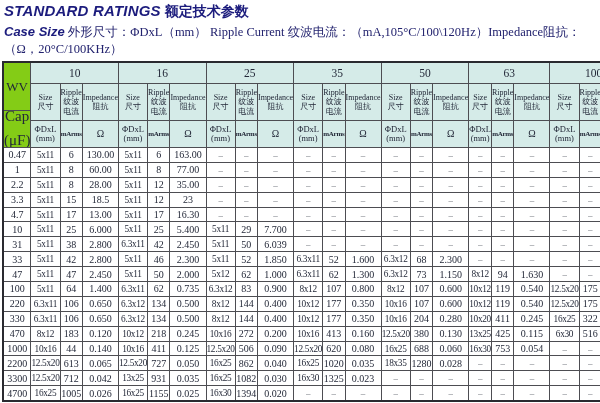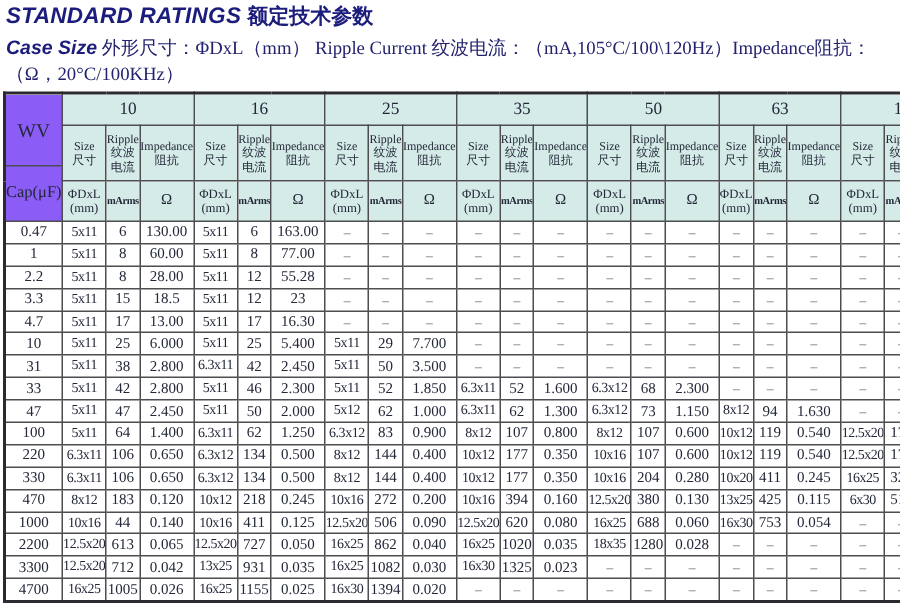--- a/index.html
+++ b/index.html
@@ -18,23 +18,23 @@
   .v-lbl{font-size:11.5px;height:20px;}
   .sh{font-size:8px;line-height:9.5px;height:36px;vertical-align:middle;}
   .sh .cnl{font-size:8px;}
   .un{height:26px;font-size:8.5px;line-height:9.5px;}
   .un .om{font-size:10px;}
   .un .ma{font-size:7px;letter-spacing:-.3px;font-weight:bold;}
   tbody td{height:13.9px;font-size:10px;}
   tbody td.sz{font-size:9.3px;letter-spacing:-.3px;}
   tbody td.dash{color:#5a5f6a;font-size:9px;}
   td.gs,th.gs{border-left:1.6px solid #2a2a30;}
-  .corner{background:#8b5cf6;padding:0;}
+  .corner{background:#84cc16;padding:0;}
   .corner .wv{height:46px;display:flex;align-items:center;justify-content:center;font-size:13px;border-bottom:1px solid #4d4d52;}
-  .corner .cap{height:36px;display:flex;flex-direction:row;align-items:center;justify-content:flex-start;font-size:11px;line-height:11.5px;}
+  .corner .cap{height:36px;display:flex;flex-direction:column;align-items:center;justify-content:space-between;font-size:15px;line-height:11.5px;}
 </style>
 </head>
 <body>
 
 <div class="page">
   <div class="hdr">
     <div class="title-line">
       <span class="title-en">STANDARD RATINGS</span>
       <span class="title-cn">额定技术参数</span>
     </div>
@@ -273,21 +273,21 @@
           <td class="dash">–</td>
           <td class="dash">–</td>
         </tr>
         <tr>
           <td>2.2</td>
           <td class="sz gs">5x11</td>
           <td>8</td>
           <td>28.00</td>
           <td class="sz gs">5x11</td>
           <td>12</td>
-          <td>55.28</td>
+          <td>35.00</td>
           <td class="sz gs dash">–</td>
           <td class="dash">–</td>
           <td class="dash">–</td>
           <td class="sz gs dash">–</td>
           <td class="dash">–</td>
           <td class="dash">–</td>
           <td class="sz gs dash">–</td>
           <td class="dash">–</td>
           <td class="dash">–</td>
           <td class="sz gs dash">–</td>
@@ -372,21 +372,21 @@
         <tr>
           <td>31</td>
           <td class="sz gs">5x11</td>
           <td>38</td>
           <td>2.800</td>
           <td class="sz gs">6.3x11</td>
           <td>42</td>
           <td>2.450</td>
           <td class="sz gs">5x11</td>
           <td>50</td>
-          <td>3.500</td>
+          <td>6.039</td>
           <td class="sz gs dash">–</td>
           <td class="dash">–</td>
           <td class="dash">–</td>
           <td class="sz gs dash">–</td>
           <td class="dash">–</td>
           <td class="dash">–</td>
           <td class="sz gs dash">–</td>
           <td class="dash">–</td>
           <td class="dash">–</td>
           <td class="sz gs dash">–</td>
@@ -441,21 +441,21 @@
           <td class="dash">–</td>
           <td class="dash">–</td>
         </tr>
         <tr>
           <td>100</td>
           <td class="sz gs">5x11</td>
           <td>64</td>
           <td>1.400</td>
           <td class="sz gs">6.3x11</td>
           <td>62</td>
-          <td>1.250</td>
+          <td>0.735</td>
           <td class="sz gs">6.3x12</td>
           <td>83</td>
           <td>0.900</td>
           <td class="sz gs">8x12</td>
           <td>107</td>
           <td>0.800</td>
           <td class="sz gs">8x12</td>
           <td>107</td>
           <td>0.600</td>
           <td class="sz gs">10x12</td>
@@ -518,21 +518,21 @@
           <td class="sz gs">8x12</td>
           <td>183</td>
           <td>0.120</td>
           <td class="sz gs">10x12</td>
           <td>218</td>
           <td>0.245</td>
           <td class="sz gs">10x16</td>
           <td>272</td>
           <td>0.200</td>
           <td class="sz gs">10x16</td>
-          <td>394</td>
+          <td>413</td>
           <td>0.160</td>
           <td class="sz gs">12.5x20</td>
           <td>380</td>
           <td>0.130</td>
           <td class="sz gs">13x25</td>
           <td>425</td>
           <td>0.115</td>
           <td class="sz gs">6x30</td>
           <td>516</td>
           <td>0.160</td>

